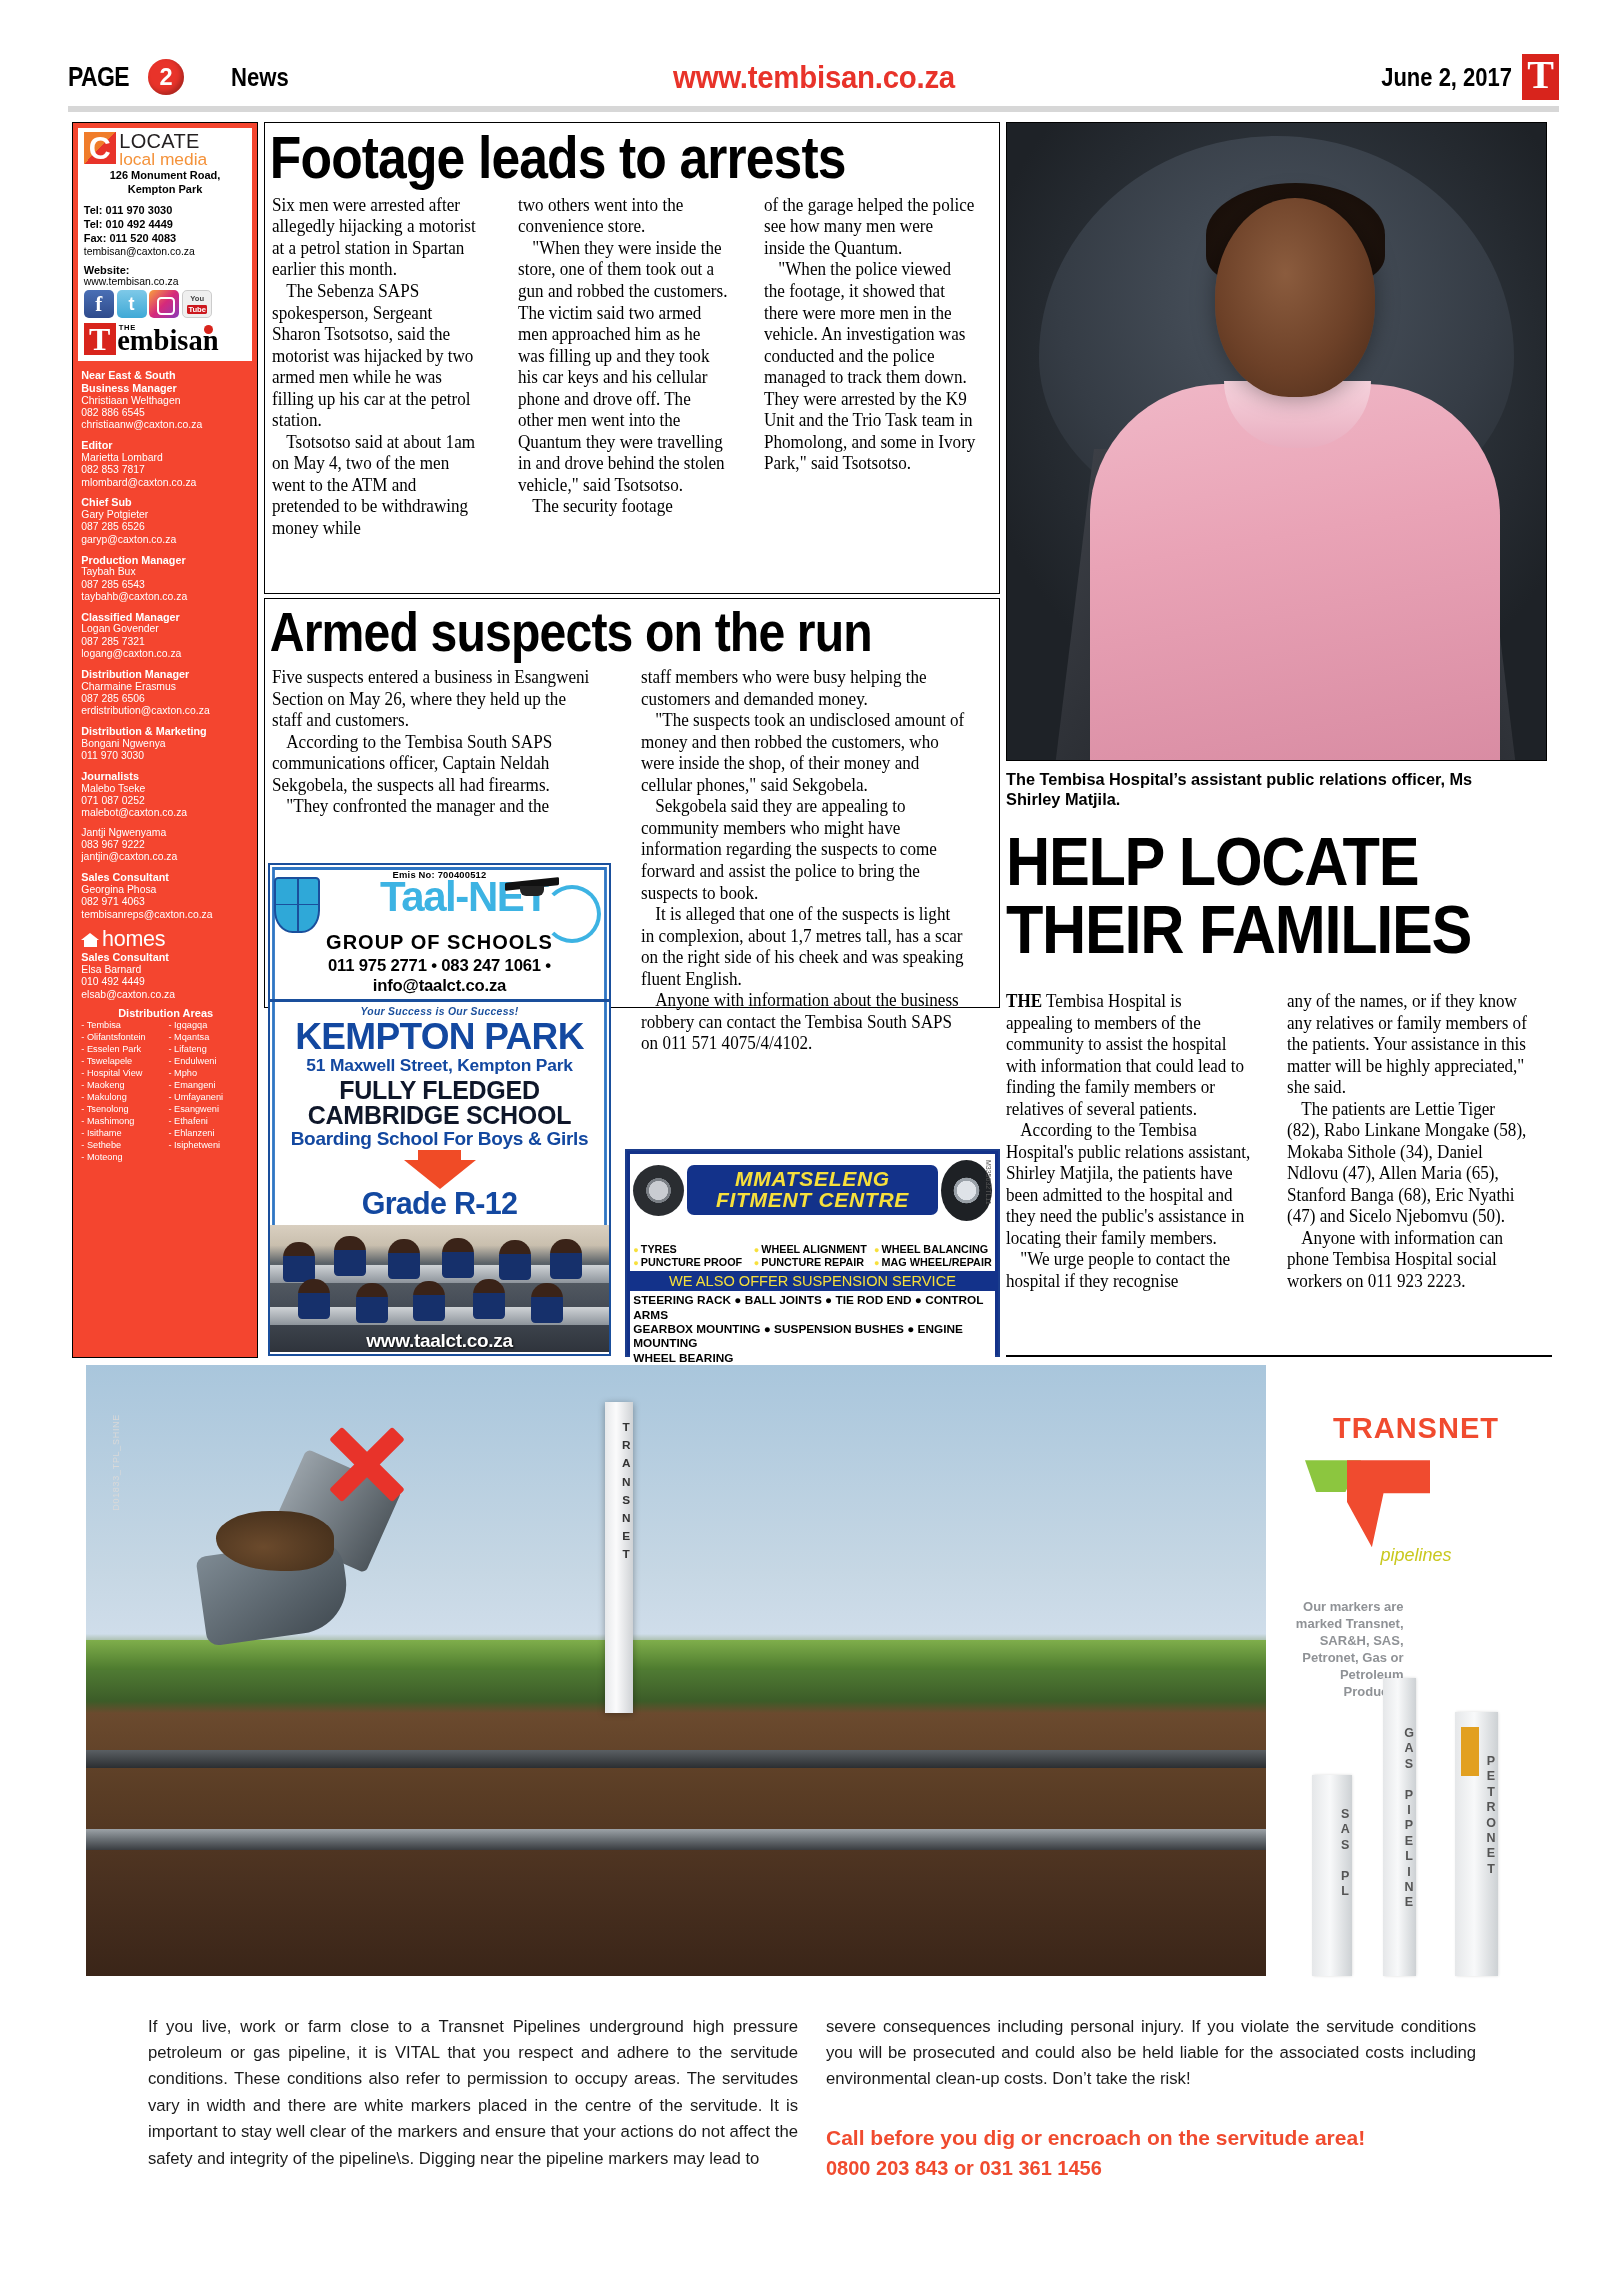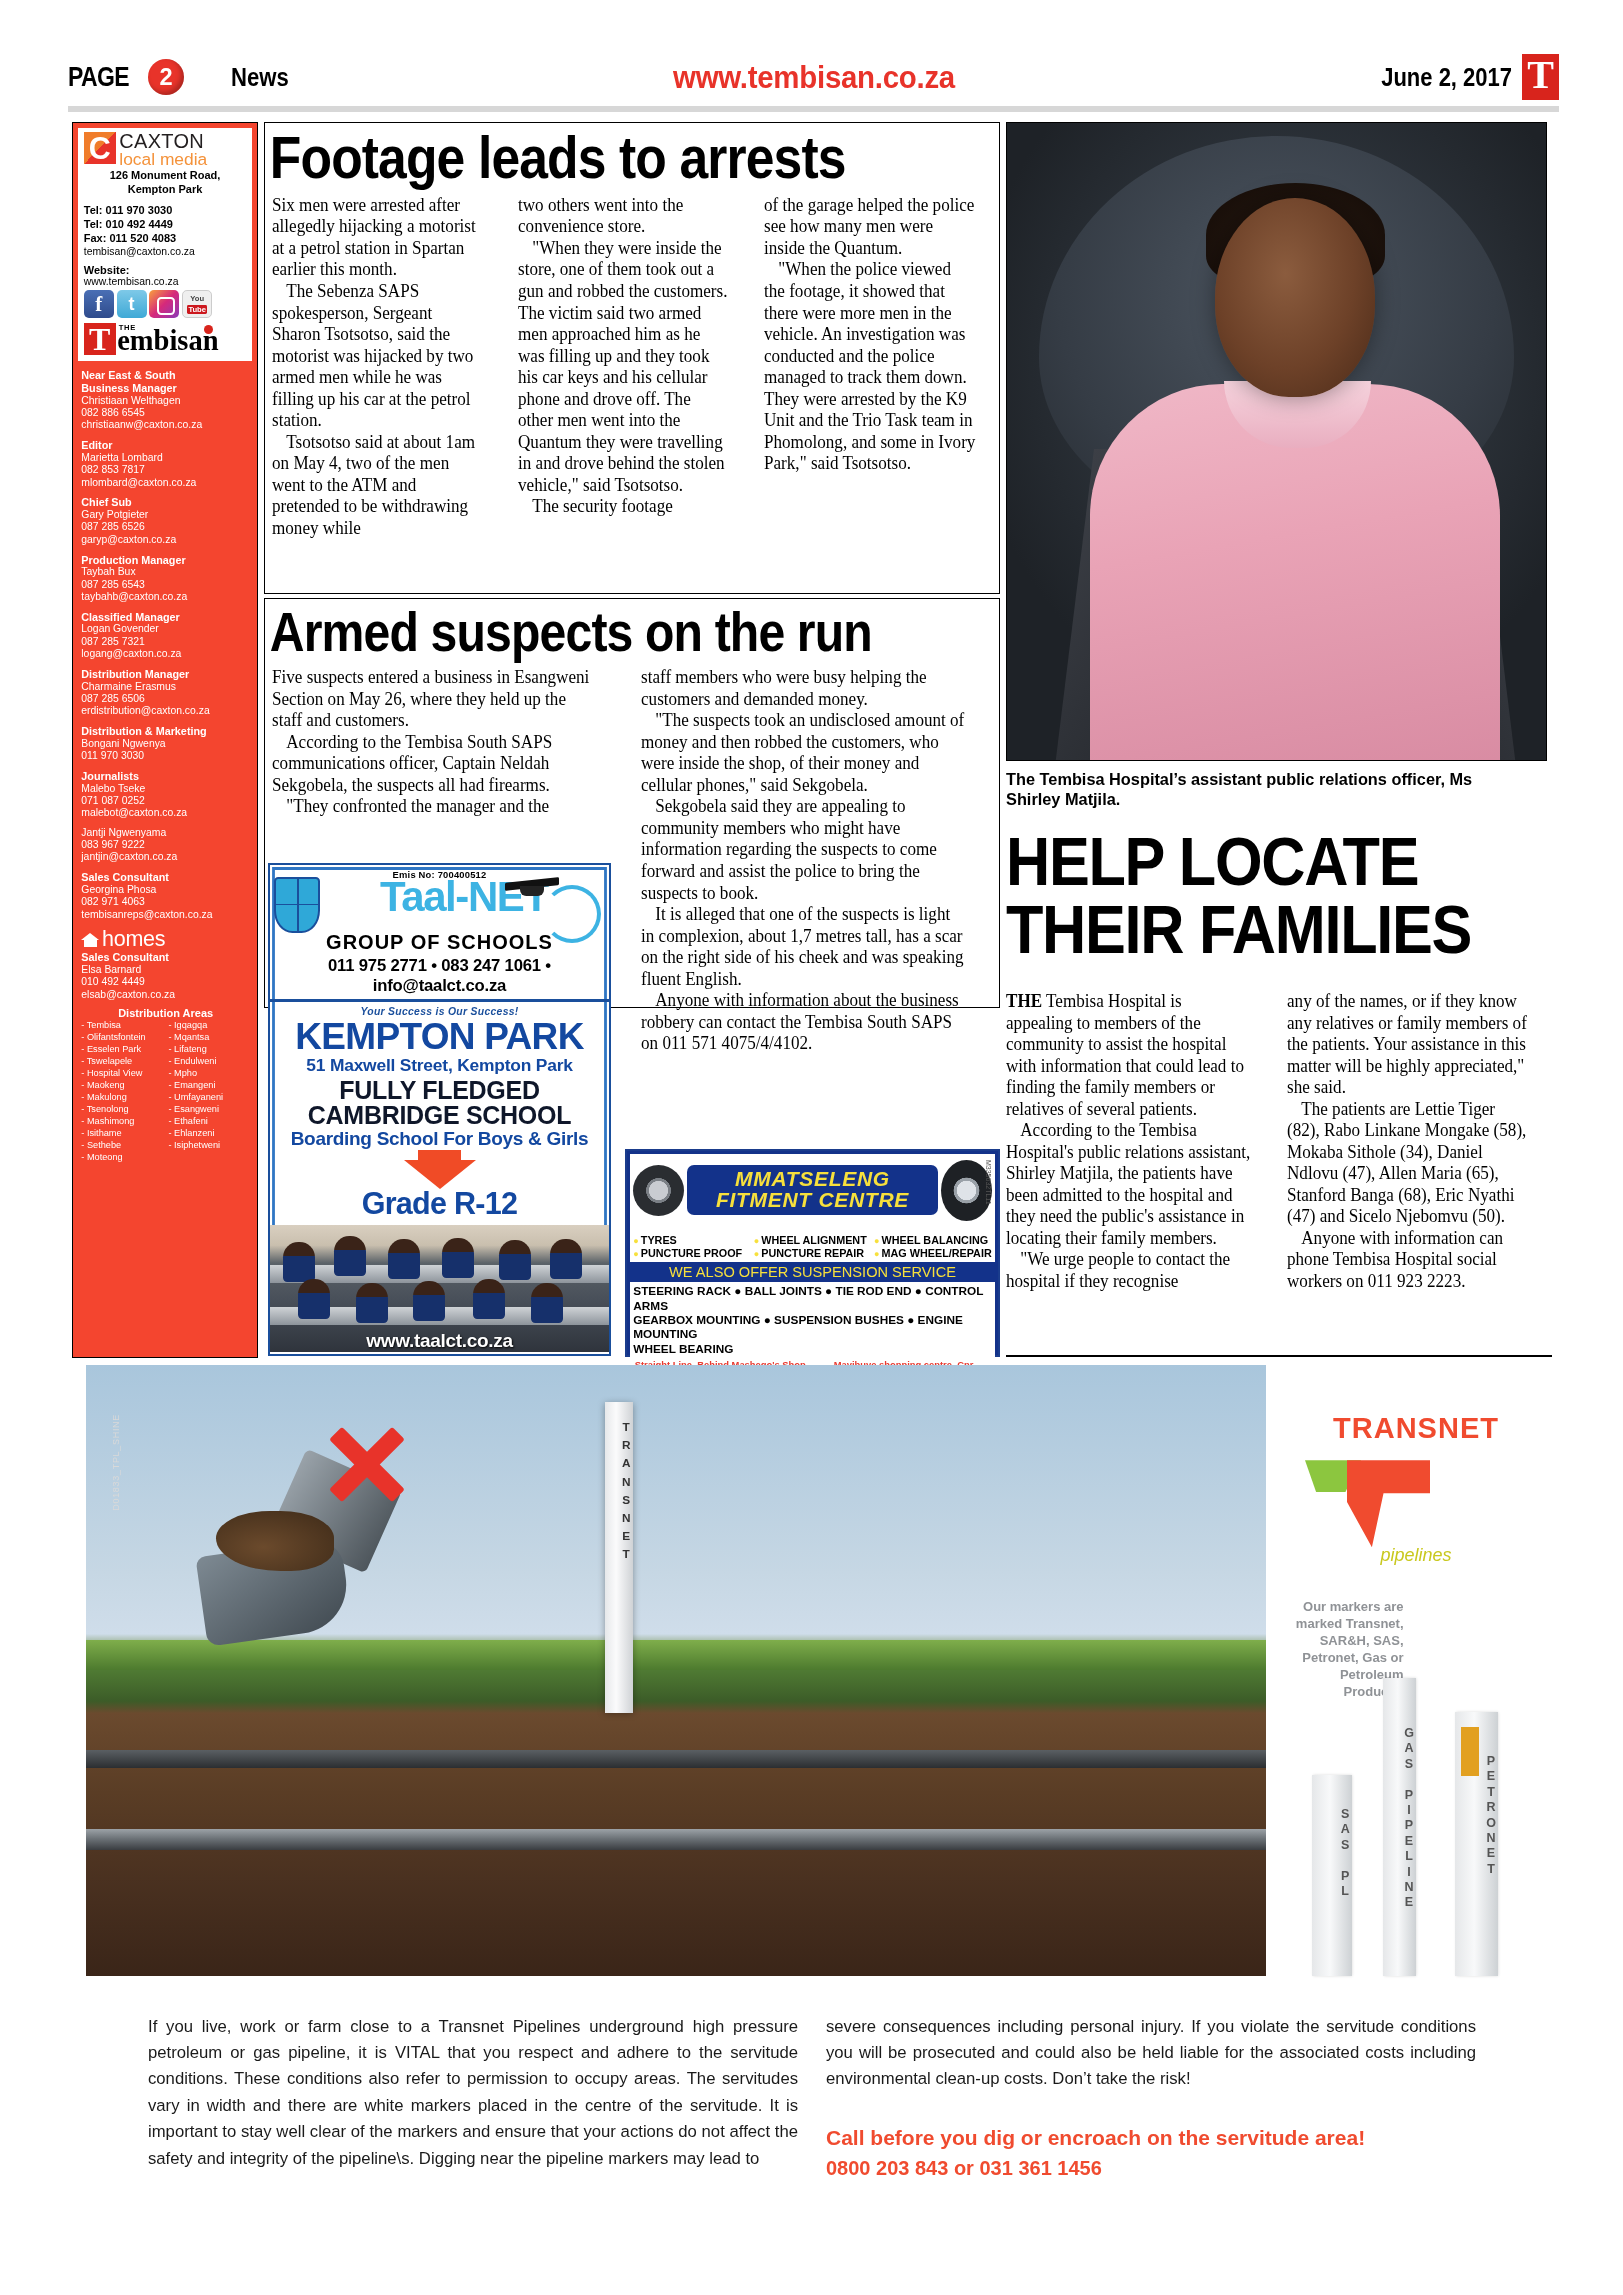--- a/index.html
+++ b/index.html
@@ -332,21 +332,21 @@
   .mmfc-name {
     flex:1; background:#13328a; border-radius: 7px; text-align:center;
     padding: 2.8px 4.2px 4.2px 4.2px;
   }
   .mmfc-name .n1 { color:#f7e03c; font-weight:bold; font-size: 21px; letter-spacing: 0.7px; line-height: 1; font-style: italic; }
   .mmfc-name .n2 { color:#f7e03c; font-weight:bold; font-size: 21px; letter-spacing: 0.7px; line-height: 1.05; font-style: italic; }
   .mmfc-code {
     position:absolute; right:-0.7px; top: 4.2px; font-size: 7px; color:#555;
     writing-mode: vertical-rl;
   }
-  .mmfc-services { display:flex; gap: 4px; margin-top: 9px; }
+  .mmfc-services { display:flex; gap: 4px; margin-top: 18px; }
   .mmfc-services .sc { flex:1; }
   .mmfc-services .it { font-weight:bold; font-size: 10.8px; line-height:1.2; white-space:nowrap; }
   .mmfc-services .it::before { content:"\25CF"; color:#f7e03c; font-size: 9px; margin-right:2.1px; }
   .mmfc-band {
     background:#13328a; color:#f7e03c; text-align:center;
     font-size: 14.6px; padding: 2.1px 0; margin: 2.1px -3.5px;
   }
   .mmfc-list { font-weight:bold; font-size: 11.8px; line-height: 1.22; }
   .mmfc-addr { display:flex; gap: 5.6px; margin-top: 2.8px; }
   .mmfc-addr div { flex:1; color:#e8392f; font-weight:bold; font-size: 9.4px; line-height:1.25; text-align:center; }
@@ -503,21 +503,21 @@
   <span class="ph-date">June 2, 2017</span>
   <span class="ph-logo-t">T</span>
 </div>
 <div class="header-rule"></div>
 
 <div class="sidebar">
   <div class="caxton-box">
     <div class="caxton-logo">
       <div class="caxton-mark"></div>
       <div class="caxton-words">
-        <div class="w1">CAXTON</div>
+        <div class="w1">LOCATE</div>
         <div class="w2">local media</div>
       </div>
     </div>
     <div class="caxton-addr">
       <div>126 Monument Road,</div>
       <div>Kempton Park</div>
     </div>
     <div class="caxton-tel">
       <div>Tel:  011 970 3030</div>
       <div>Tel:  010 492 4449</div>

